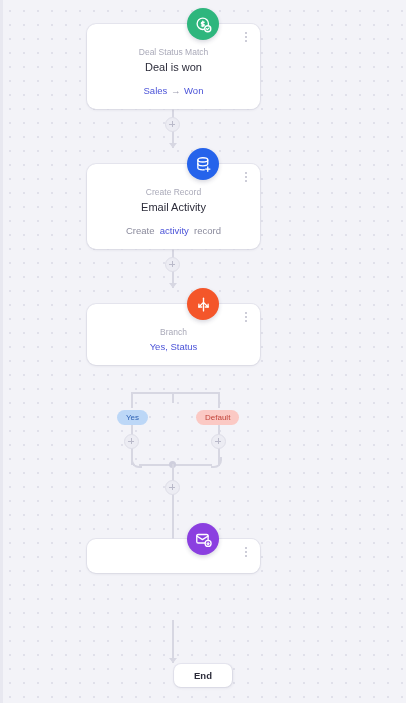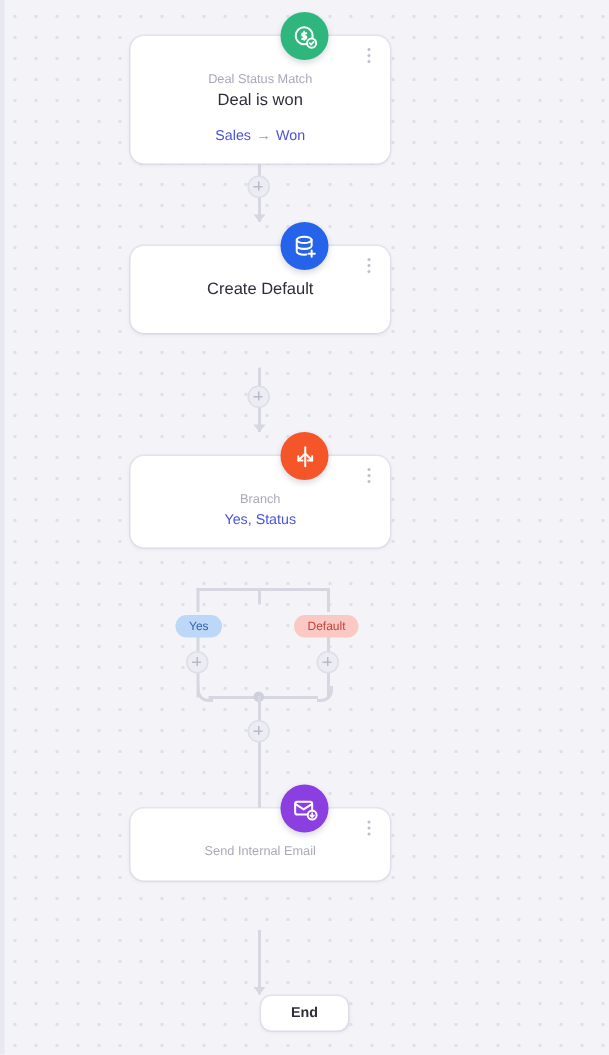--- a/index.html
+++ b/index.html
@@ -278,21 +278,27 @@
       <path d="M4 11v5.5c0 1.7 3.1 3 7 3 .7 0 1.4 0 2-.1"></path>
       <path d="M18 15.5v6M15 18.5h6"></path>
     </svg>
   </div>
   <div class="card" style="top:164px;">
     <div class="kebab">
       <span></span>
         <span></span>
         <span></span>
     </div>
-    <div class="card-title">Create Default</div>
+    <div class="card-kicker">Create Record</div>
+    <div class="card-title">Email Activity</div>
+    <div class="card-sub">
+      <span>Create</span>
+      <span class="tok">&nbsp;</span><span class="tok">activity</span><span class="tok">&nbsp;</span>
+      <span>record</span>
+    </div>
   </div>
 
   <div class="node-icon ic-orange" style="top:288px;">
     <svg width="17" height="17" viewBox="0 0 24 24" fill="none" stroke="#ffffff" stroke-width="1.9" stroke-linecap="round" stroke-linejoin="round">
       <path d="M12 3v18"></path>
       <path d="M12 9L5.5 15.5M12 9l6.5 6.5"></path>
       <path d="M5.5 11.5v4h4M18.5 11.5v4h-4"></path>
     </svg>
   </div>
   <div class="card" style="top:304px;">
@@ -317,18 +323,17 @@
       <circle cx="18.5" cy="17.5" r="4.2" fill="#8b3fe0" stroke="#ffffff"></circle>
       <path d="M18.5 15.6v3.8M16.9 17.8l1.6 1.6 1.6-1.6" stroke="#ffffff" stroke-width="1.6"></path>
     </svg>
   </div>
   <div class="card" style="top:539px;">
     <div class="kebab">
       <span></span>
         <span></span>
         <span></span>
     </div>
-    <div class="card-kicker">Send Internal Email</div>
   </div>
 
   <div class="end-node" style="top:664px;">End</div>
 
 </div>
 
 </body></html>

